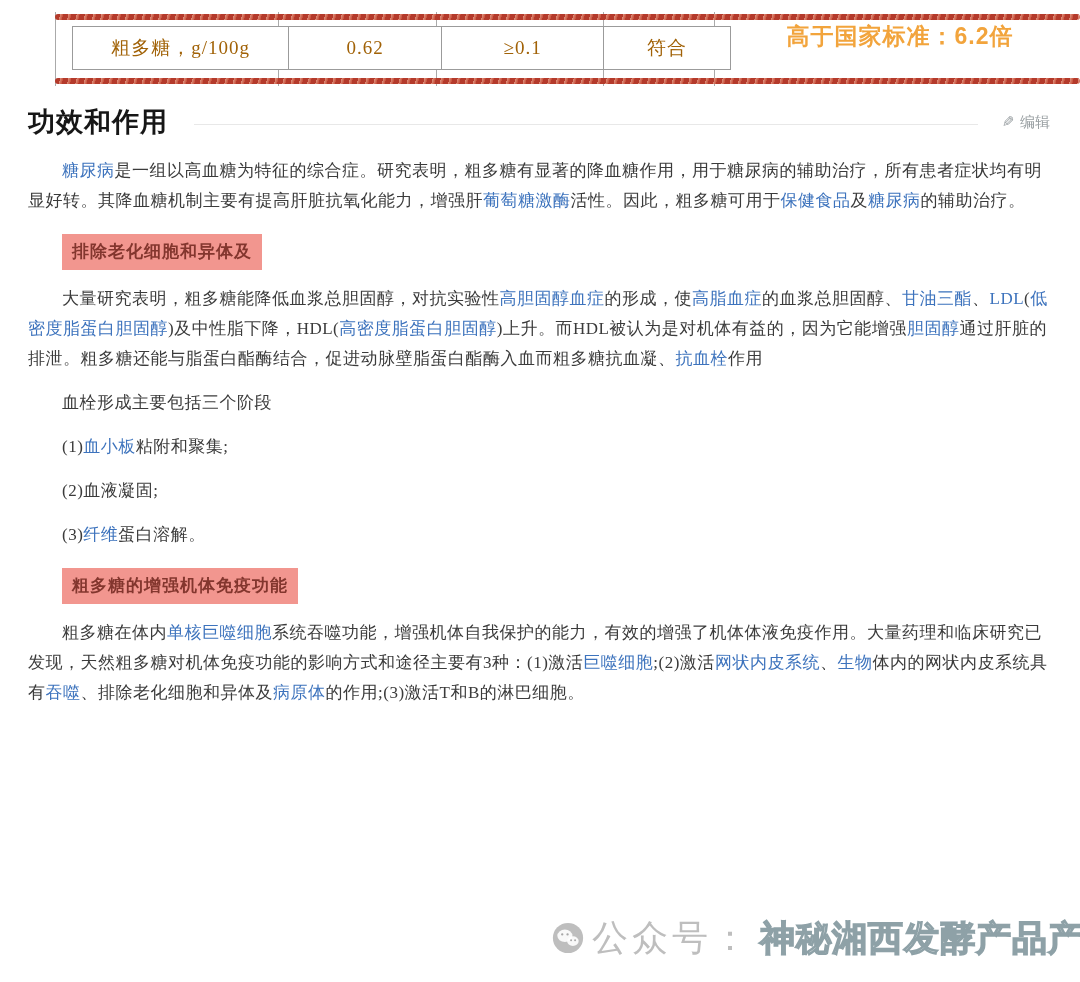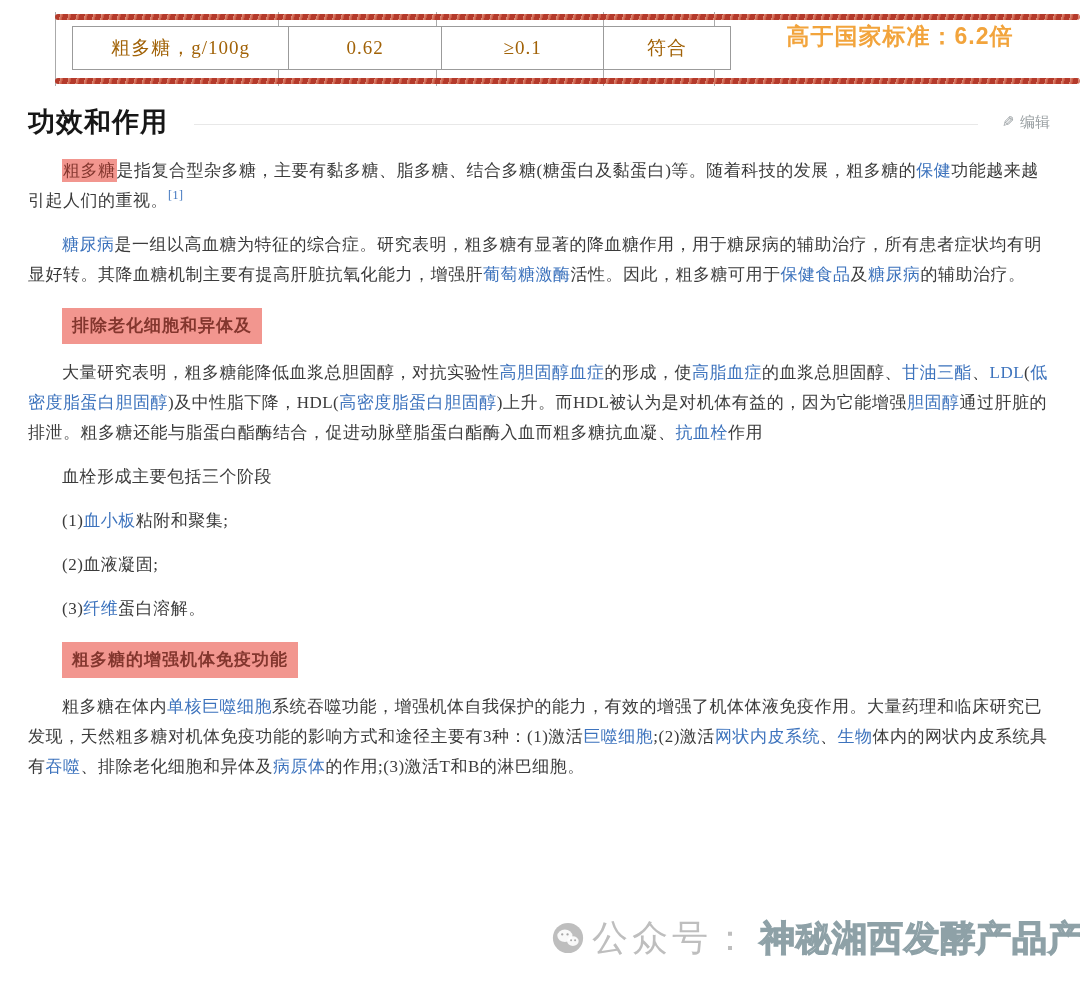--- a/index.html
+++ b/index.html
@@ -122,21 +122,20 @@
   <div class="section-header">
     <h1 class="section-title">功效和作用</h1>
     <div class="section-divider"></div>
     <a class="edit-link">
       <span class="edit-pencil">✎</span>
       <span>编辑</span>
     </a>
   </div>
 
   <div class="article">
-      <p class="block-para"><span class="hl">粗多糖</span><span>是指复合型杂多糖，主要有黏多糖、脂多糖、结合多糖(糖蛋白及黏蛋白)等。随着科技的发展，粗多糖的</span><a class="lnk">保健</a><span>功能越来越引起人们的重视。</span><sup class="cite">[1]</sup></p>
       <p class="block-para"><a class="lnk">糖尿病</a><span>是一组以高血糖为特征的综合症。研究表明，粗多糖有显著的降血糖作用，用于糖尿病的辅助治疗，所有患者症状均有明显好转。其降血糖机制主要有提高肝脏抗氧化能力，增强肝</span><a class="lnk">葡萄糖激酶</a><span>活性。因此，粗多糖可用于</span><a class="lnk">保健食品</a><span>及</span><a class="lnk">糖尿病</a><span>的辅助治疗。</span></p>
       <div class="block-heading"><span class="h-badge">排除老化细胞和异体及</span></div>
       <p class="block-para"><span>大量研究表明，粗多糖能降低血浆总胆固醇，对抗实验性</span><a class="lnk">高胆固醇血症</a><span>的形成，使</span><a class="lnk">高脂血症</a><span>的血浆总胆固醇、</span><a class="lnk">甘油三酯</a><span>、</span><a class="lnk">LDL</a><span>(</span><a class="lnk">低密度脂蛋白胆固醇</a><span>)及中性脂下降，HDL(</span><a class="lnk">高密度脂蛋白胆固醇</a><span>)上升。而HDL被认为是对机体有益的，因为它能增强</span><a class="lnk">胆固醇</a><span>通过肝脏的排泄。粗多糖还能与脂蛋白酯酶结合，促进动脉壁脂蛋白酯酶入血而粗多糖抗血凝、</span><a class="lnk">抗血栓</a><span>作用</span></p>
       <p class="block-para"><span>血栓形成主要包括三个阶段</span></p>
       <p class="block-para"><span>(1)</span><a class="lnk">血小板</a><span>粘附和聚集;</span></p>
       <p class="block-para"><span>(2)血液凝固;</span></p>
       <p class="block-para"><span>(3)</span><a class="lnk">纤维</a><span>蛋白溶解。</span></p>
       <div class="block-heading"><span class="h-badge">粗多糖的增强机体免疫功能</span></div>
       <p class="block-para"><span>粗多糖在体内</span><a class="lnk">单核巨噬细胞</a><span>系统吞噬功能，增强机体自我保护的能力，有效的增强了机体体液免疫作用。大量药理和临床研究已发现，天然粗多糖对机体免疫功能的影响方式和途径主要有3种：(1)激活</span><a class="lnk">巨噬细胞</a><span>;(2)激活</span><a class="lnk">网状内皮系统</a><span>、</span><a class="lnk">生物</a><span>体内的网状内皮系统具有</span><a class="lnk">吞噬</a><span>、排除老化细胞和异体及</span><a class="lnk">病原体</a><span>的作用;(3)激活T和B的淋巴细胞。</span></p>
     </div>

